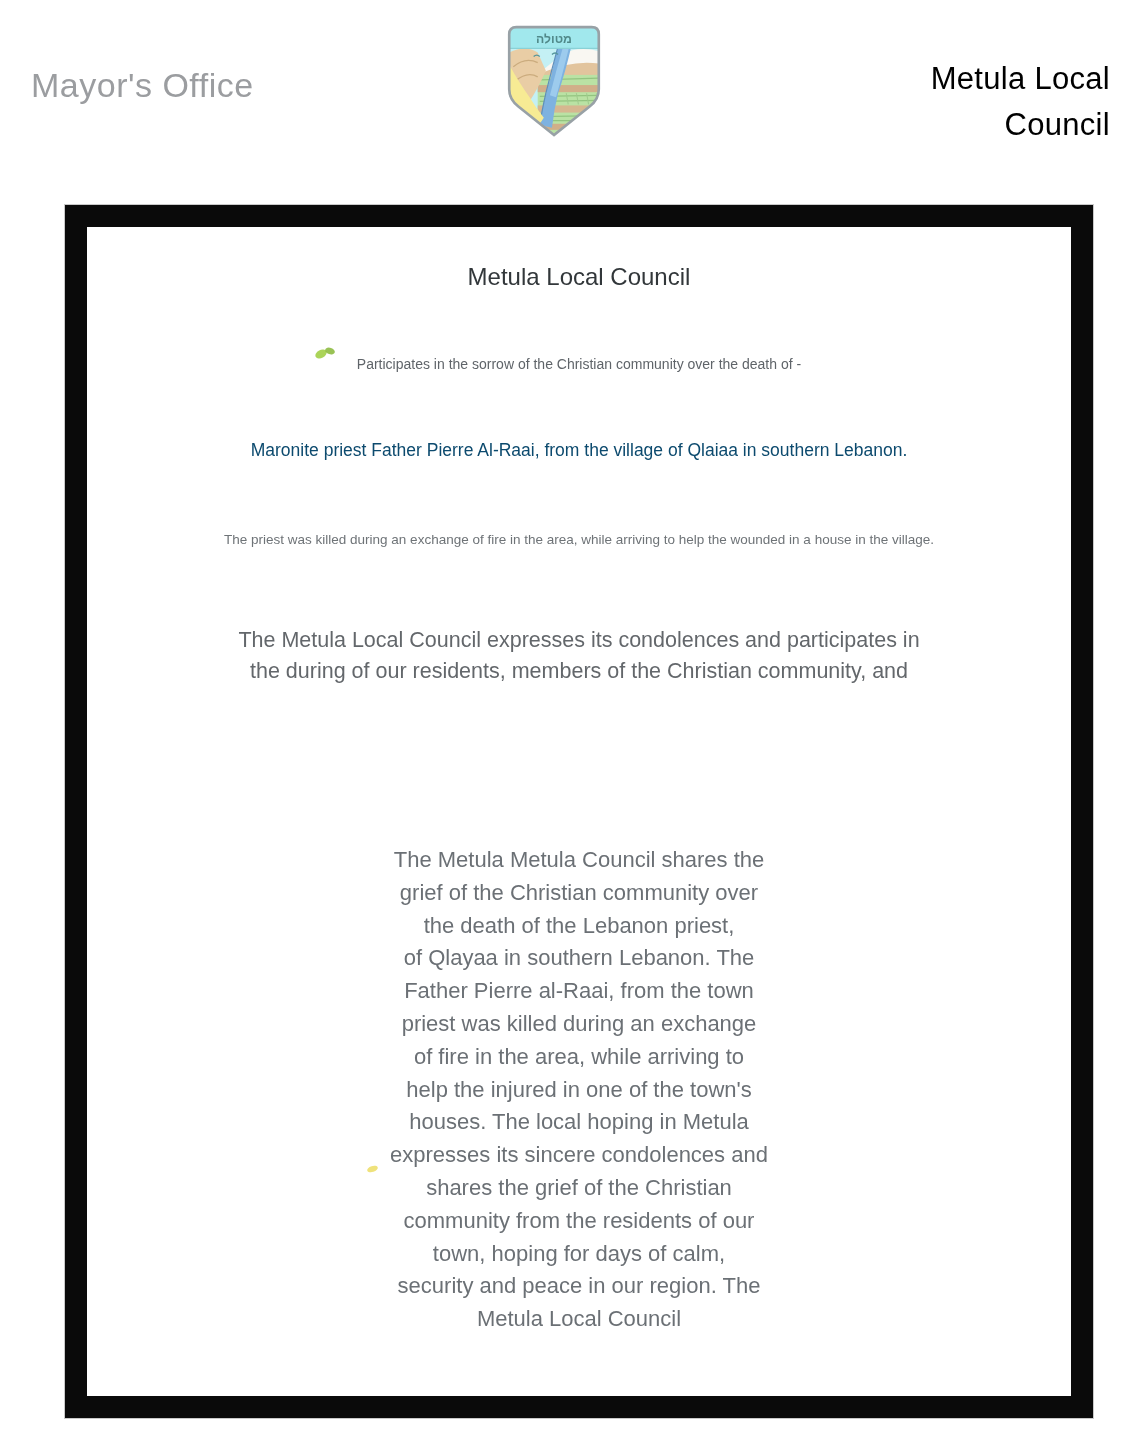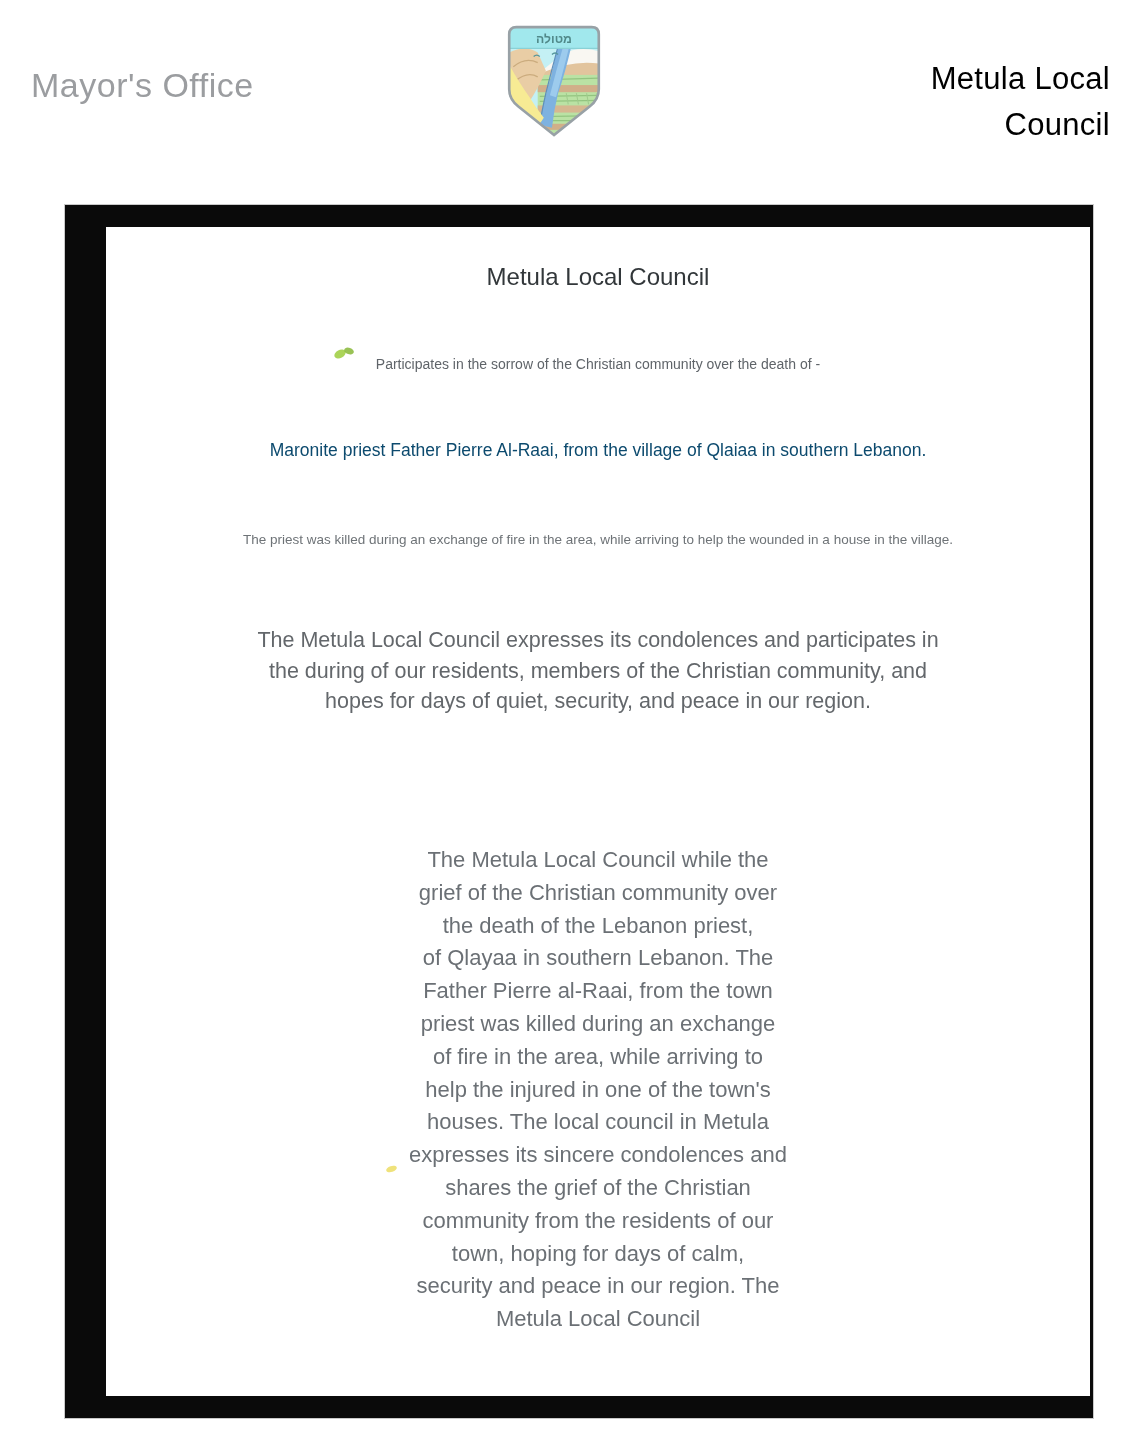--- a/index.html
+++ b/index.html
@@ -51,21 +51,20 @@
     background: #0a0a0a;
     box-sizing: border-box;
     padding: 22px;
     outline: 1px solid #c9c9c9;
   }
   .paper {
     position: relative;
     width: 100%;
     height: 100%;
     background: #ffffff;
-    margin-left: 19px;
   }
 
   .doc-title {
     position: absolute;
     top: 36px;
     left: 0;
     width: 100%;
     text-align: center;
     font-size: 24px;
     font-weight: 500;
@@ -231,33 +230,32 @@
         <ellipse cx="16" cy="6" rx="5" ry="3.2" fill="#7fb32a" opacity="0.8" transform="rotate(18 16 6)"></ellipse>
       </svg>
 
       <div class="doc-subject">Maronite priest Father Pierre Al-Raai, from the village of Qlaiaa in southern Lebanon.</div>
 
       <div class="doc-detail">The priest was killed during an exchange of fire in the area, while arriving to help the wounded in a house in the village.</div>
 
       <div class="doc-paragraph-1">
           <div>The Metula Local Council expresses its condolences and participates in</div>
           <div>the during of our residents, members of the Christian community, and</div>
-          <div>hopes for days of quiet, security, and peace in our region.</div>
         </div>
 
       <div class="doc-paragraph-2">
-          <div>The Metula Local Council while the</div>
+          <div>The Metula Metula Council shares the</div>
           <div>grief of the Christian community over</div>
           <div>the death of the Lebanon priest,</div>
           <div>of Qlayaa in southern Lebanon. The</div>
           <div>Father Pierre al-Raai, from the town</div>
           <div>priest was killed during an exchange</div>
           <div>of fire in the area, while arriving to</div>
           <div>help the injured in one of the town's</div>
-          <div>houses. The local council in Metula</div>
+          <div>houses. The local hoping in Metula</div>
           <div>expresses its sincere condolences and</div>
           <div>shares the grief of the Christian</div>
           <div>community from the residents of our</div>
           <div>town, hoping for days of calm,</div>
           <div>security and peace in our region. The</div>
           <div>Metula Local Council</div>
         </div>
 
       <div class="yellow-speck"></div>
 

